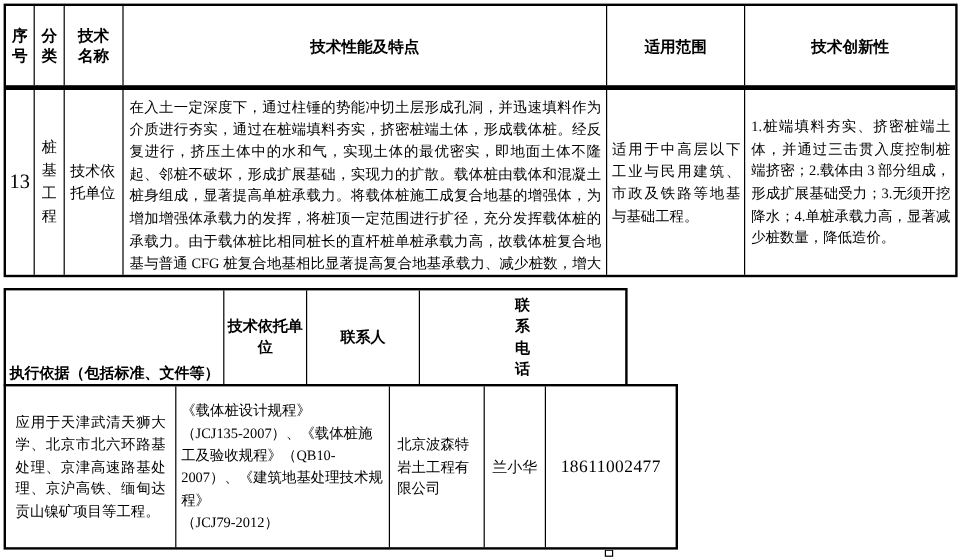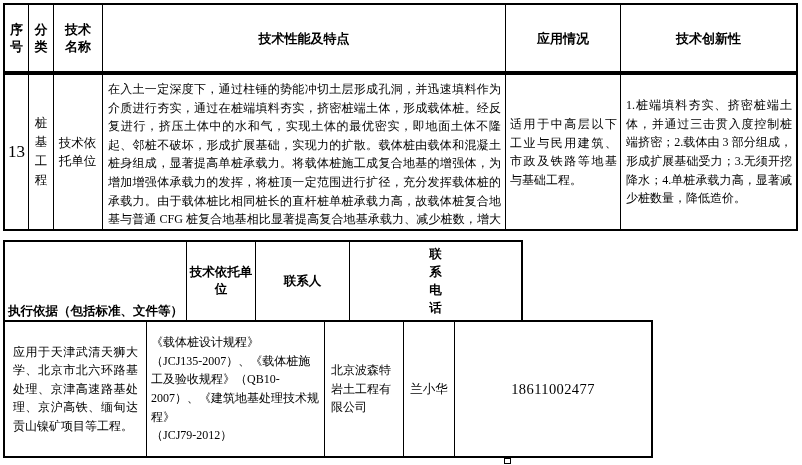--- a/index.html
+++ b/index.html
@@ -32,21 +32,21 @@
   .innov{padding:0 4px 0 5px;font-size:12px;line-height:18.6px;text-align:justify;}
   
   #t2h{left:3px;top:240px;width:520px;height:82px;flex-direction:row;}
   #t2h .cell{font-weight:bold;font-size:12.5px;text-align:center;line-height:17px;}
   .t2hc1{width:143px;flex:0 0 143px;}
   .t2hc2{width:182px;flex:0 0 182px;white-space:nowrap;justify-content:flex-end;}
   .t2hc3{width:69px;flex:0 0 69px;padding:0 2px;}
   .t2hc4{width:94px;flex:0 0 94px;}
   .t2hc5{flex:1;}
   .vert .txt{width:1.05em;margin:0 auto;text-align:center;line-height:18px;}
-  #t2b{left:3px;top:320px;width:650px;height:138px;flex-direction:row;}
+  #t2b{left:3px;top:320px;width:562px;height:138px;flex-direction:row;}
   .t2bc1{width:142px;flex:0 0 142px;padding:0 8px;font-size:12px;line-height:18.6px;text-align:justify;}
   .t2bc2{width:178px;flex:0 0 178px;padding:0 3px 0 4px;font-size:12px;line-height:18.6px;text-align:left;white-space:pre-line;}
   .t2bc3{width:79px;flex:0 0 79px;padding:0 6px;font-size:12px;line-height:18.6px;text-align:left;}
   .t2bc4{width:51px;flex:0 0 51px;font-size:12.5px;text-align:center;}
   .t2bc5{flex:1;font-size:14.5px;letter-spacing:.4px;text-align:center;font-family:"Liberation Serif",serif;}
   
   #handle{position:absolute;left:504px;top:458px;width:7px;height:6px;border:1px solid #000;box-sizing:border-box;background:#fff;}
 </style>
 </head>
 <body>
@@ -59,21 +59,21 @@
     <div class="cell t1c2">
         <div class="txt">分类</div>
       </div>
     <div class="cell t1c3">
         <div class="txt" style="width:2.1em;margin:0 auto;">技术名称</div>
       </div>
     <div class="cell t1c4">
         <div class="txt">技术性能及特点</div>
       </div>
     <div class="cell t1c5">
-        <div class="txt">应用情况</div>
+        <div class="txt">适用范围</div>
       </div>
     <div class="cell t1c6">
         <div class="txt">技术创新性</div>
       </div>
   </div>
   <div class="row bdy">
     <div class="cell t1c1 serial">
         <div class="txt">13</div>
       </div>
     <div class="cell t1c2 cat">

